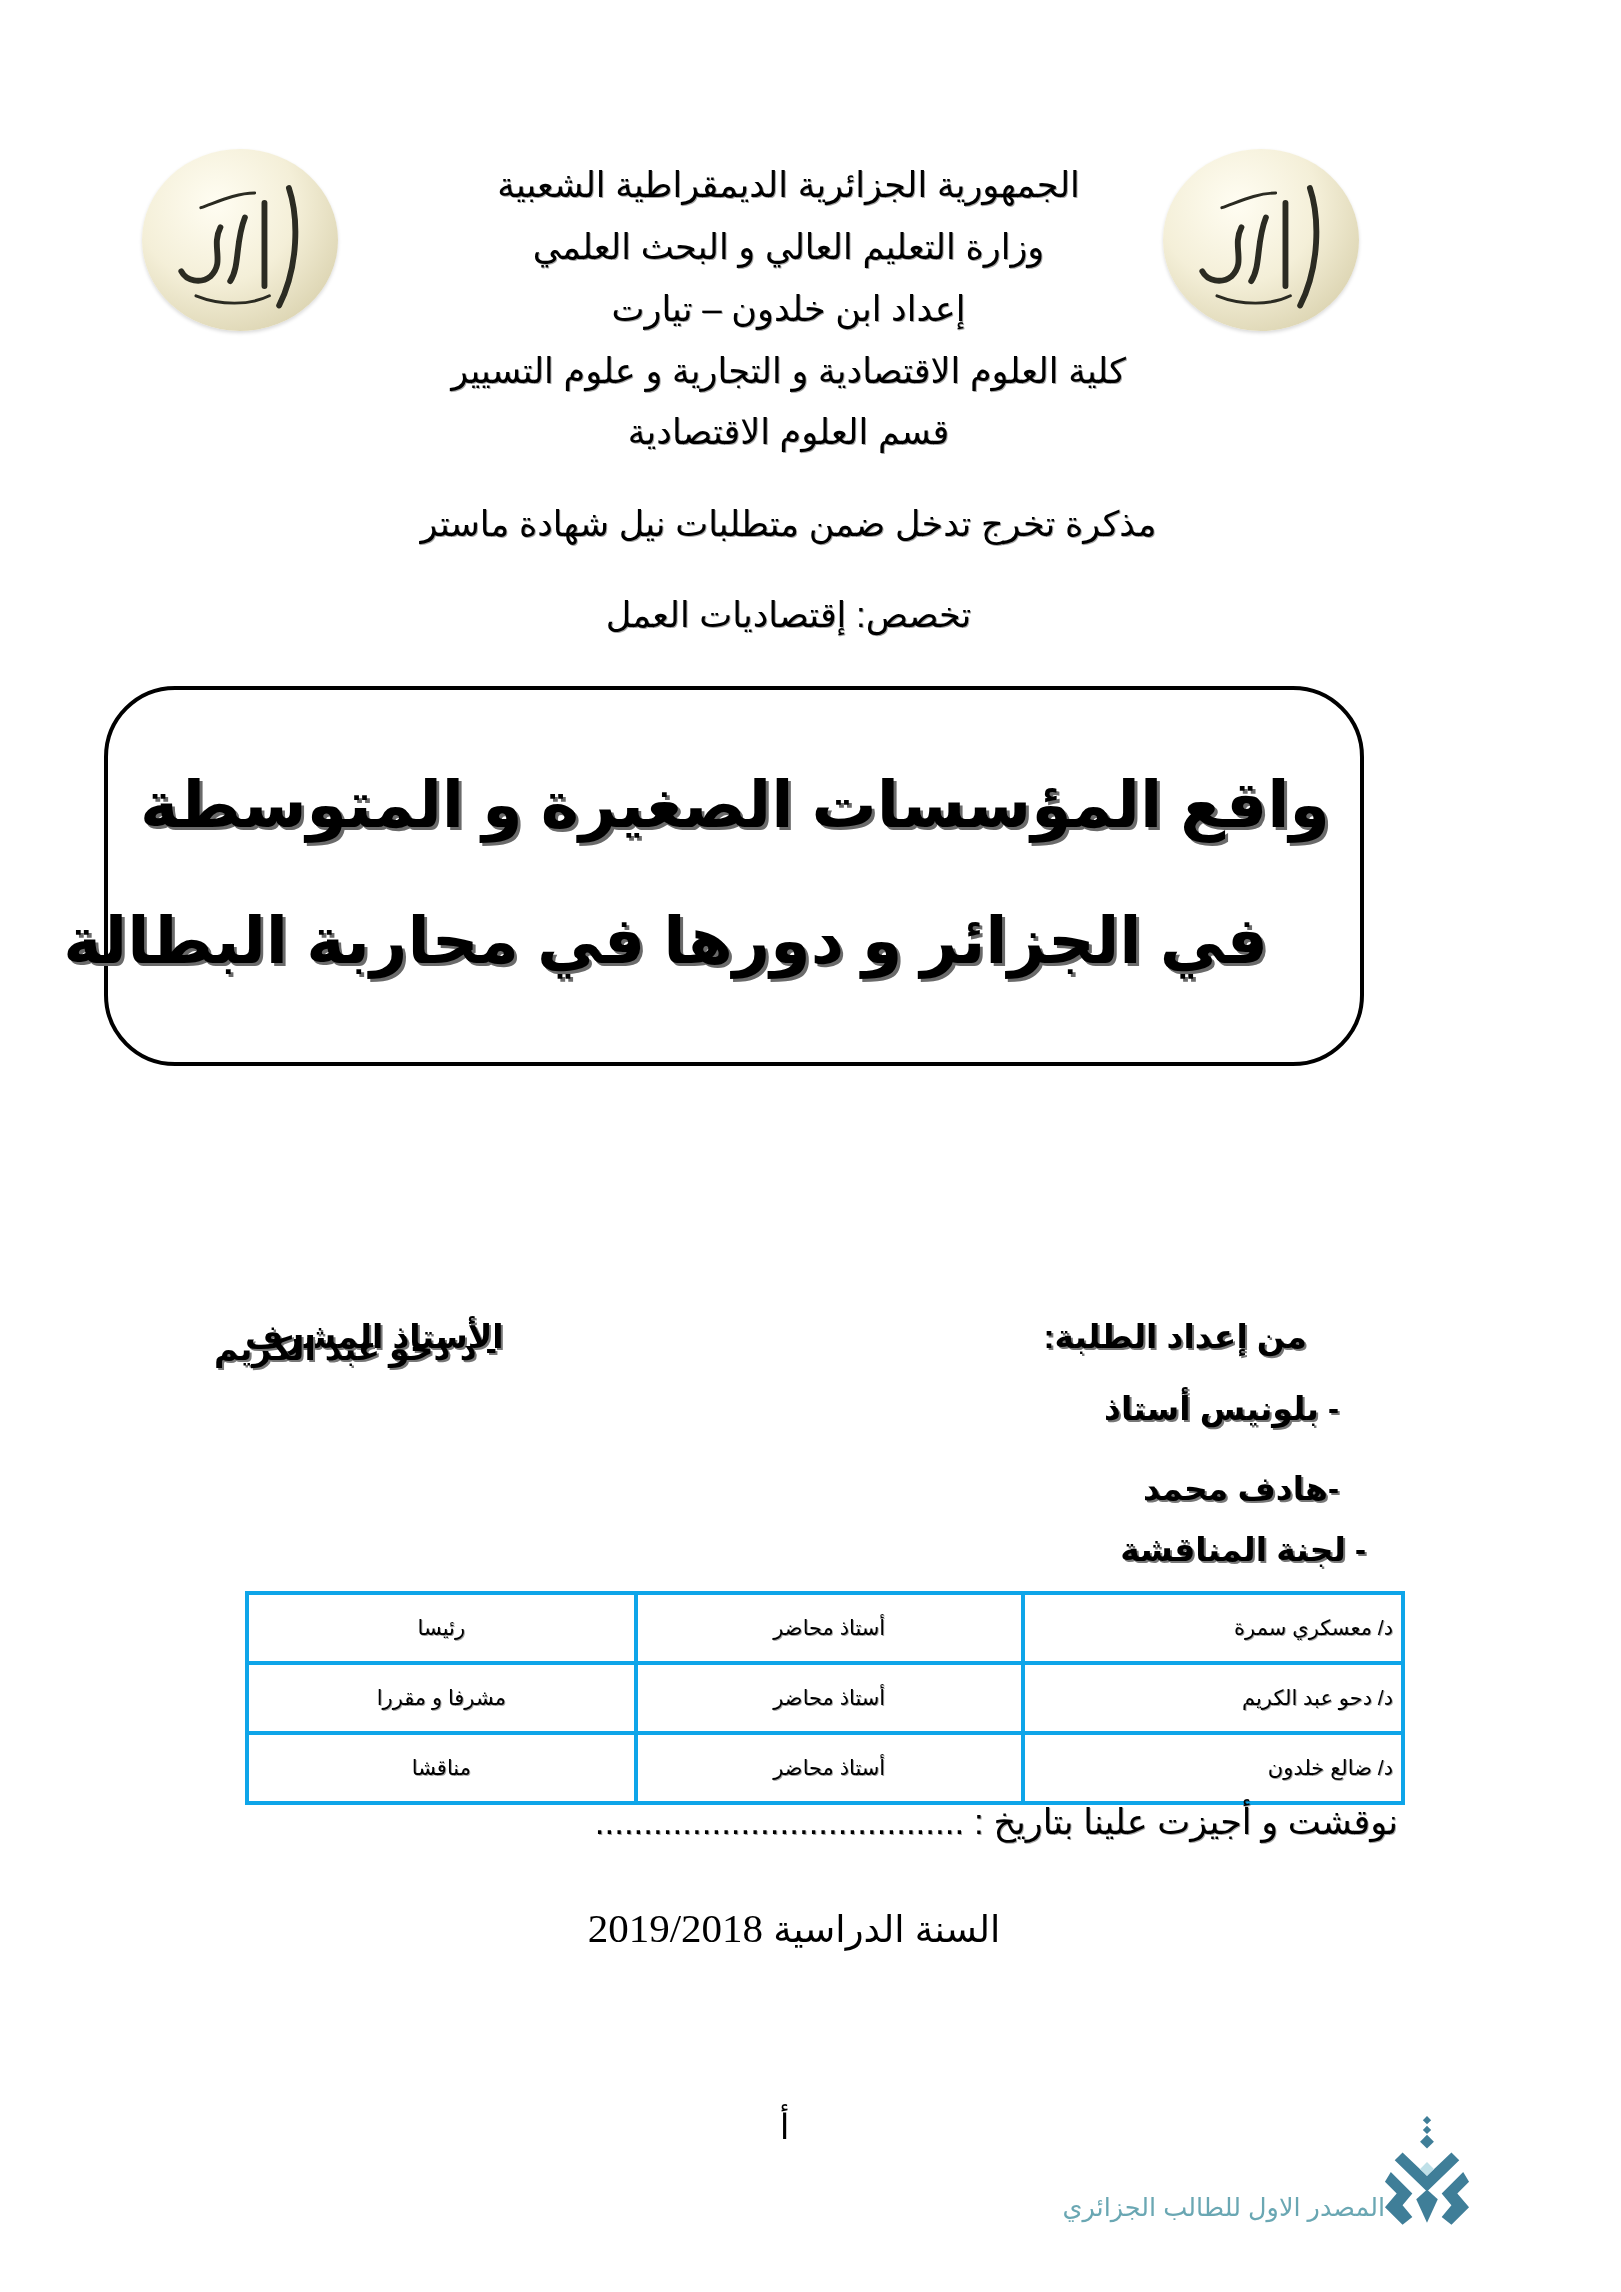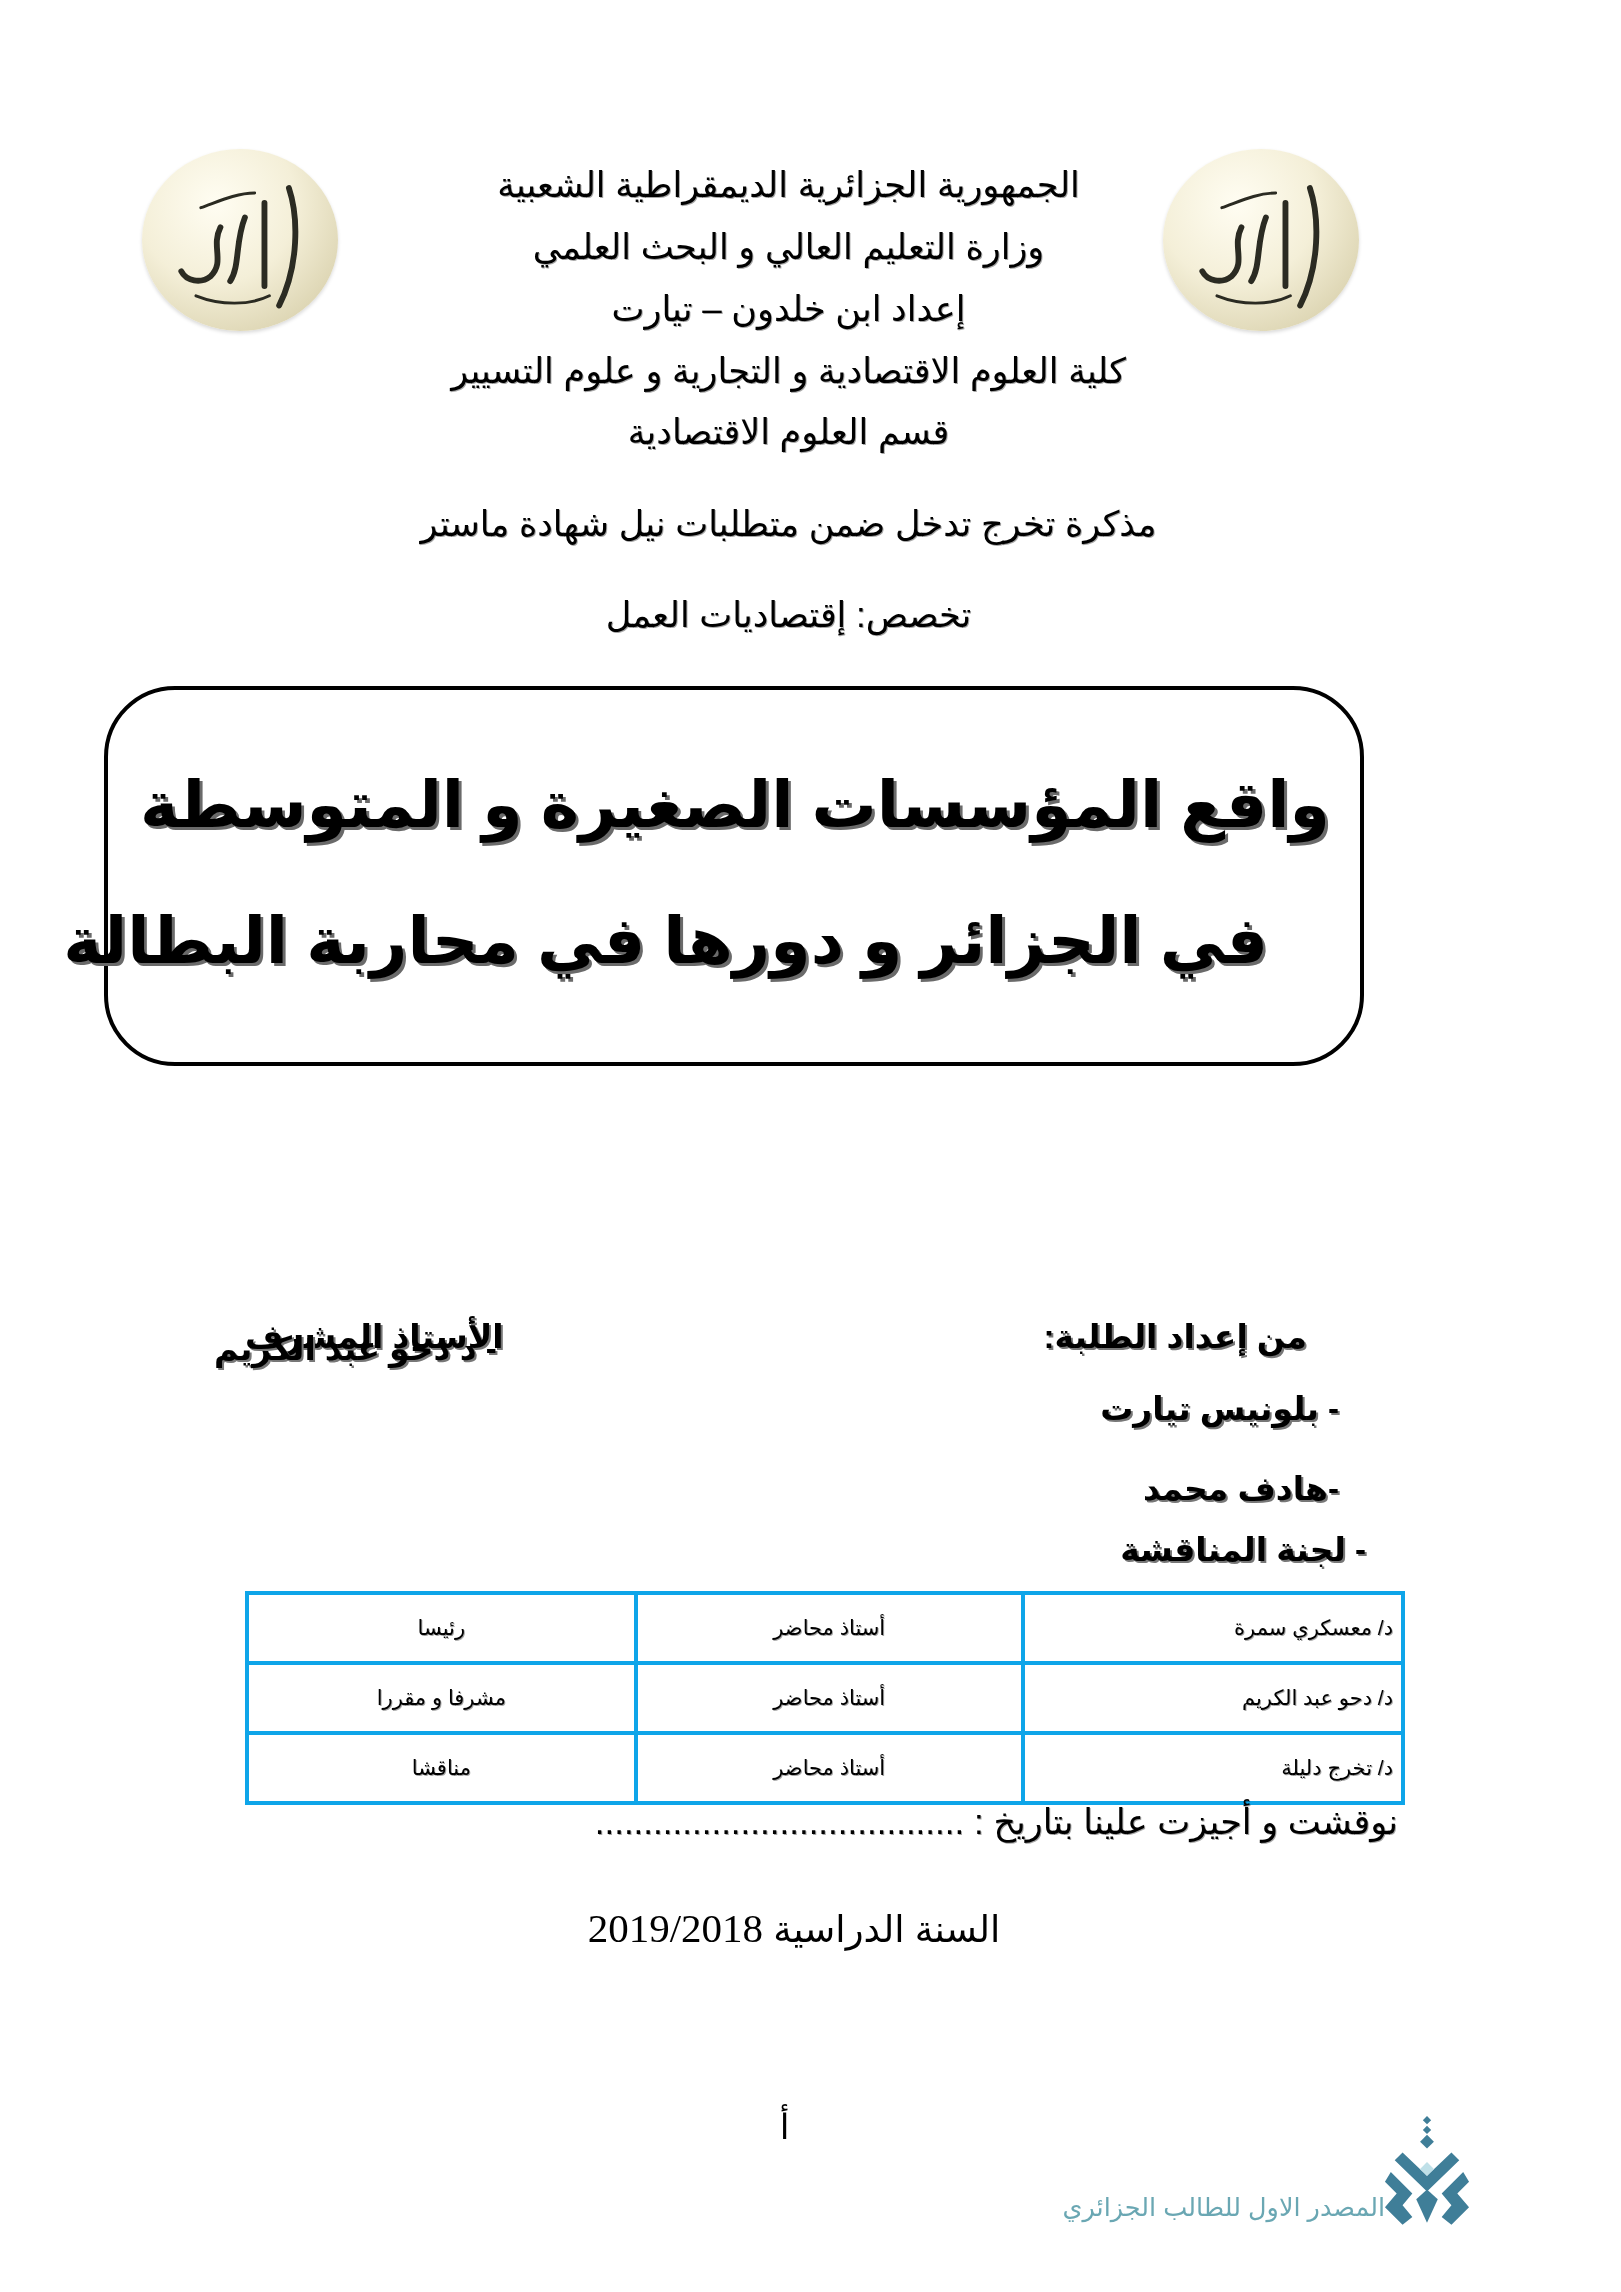--- a/index.html
+++ b/index.html
@@ -190,41 +190,41 @@
 <div class="abs hdr-line rtl" style="top:410px;">قسم العلوم الاقتصادية</div>
 
 <div class="abs hdr-line rtl" style="top:502px;">مذكرة تخرج تدخل ضمن متطلبات نيل شهادة ماستر</div>
 <div class="abs hdr-line rtl" style="top:593px;">تخصص: إقتصاديات العمل</div>
 
 <div class="abs title-box"></div>
 <div class="abs title-line rtl" style="right:291px; top:766px;">واقع المؤسسات الصغيرة و المتوسطة</div>
 <div class="abs title-line rtl" style="right:353px; top:902px;">في الجزائر و دورها في محاربة البطالة</div>
 
 <div class="abs bold-line rtl" style="right:314px; top:1316px;">من إعداد الطلبة:</div>
-<div class="abs bold-line rtl" style="right:282px; top:1388px;">- بلونيس تيارت</div>
+<div class="abs bold-line rtl" style="right:282px; top:1388px;">- بلونيس أستاذ</div>
 <div class="abs bold-line rtl" style="right:282px; top:1460px;margin-top:8px;">-هادف محمد</div>
 <div class="abs bold-line rtl" style="right:255px; top:1529px;">- لجنة المناقشة</div>
 
 <div class="abs bold-line rtl" style="left:245px; top:1316px;">الأستاذ المشرف</div>
 <div class="abs bold-line rtl" style="left:214px; top:1328px;">- د  دحو عبد الكريم</div>
 
 <table class="abs committee">
   <tbody>
     <tr>
       <td class="name-cell">د/ معسكري سمرة</td>
       <td class="rank-cell">أستاذ محاضر</td>
       <td class="role-cell">رئيسا</td>
     </tr>
     <tr>
       <td class="name-cell">د/ دحو عبد الكريم</td>
       <td class="rank-cell">أستاذ محاضر</td>
       <td class="role-cell">مشرفا و مقررا</td>
     </tr>
     <tr>
-      <td class="name-cell">د/ تخرج دليلة</td>
+      <td class="name-cell">د/ ضالع خلدون</td>
       <td class="rank-cell">أستاذ محاضر</td>
       <td class="role-cell">مناقشا</td>
     </tr>
   </tbody>
 </table>
 
 <div class="abs discussed-line rtl">نوقشت و أجيزت علينا بتاريخ : ......................................</div>
 
 <div class="abs year-line rtl">
   <span>السنة الدراسية</span>

